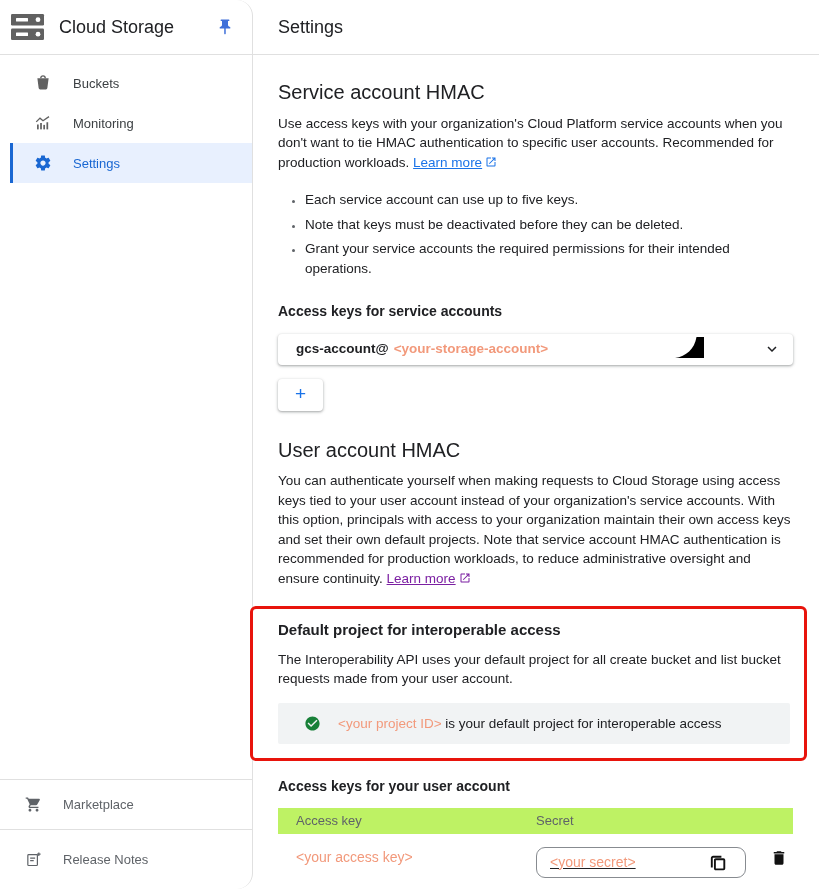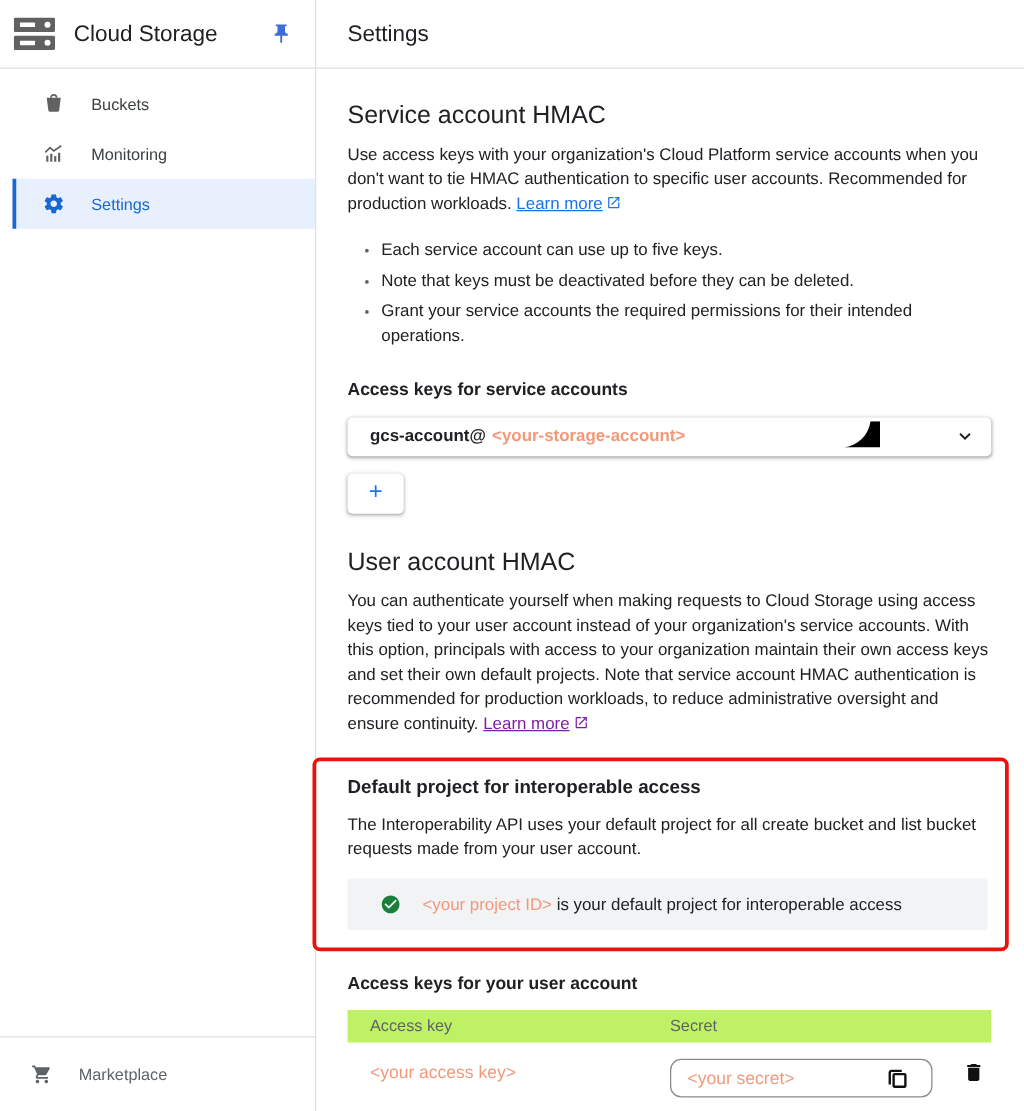--- a/index.html
+++ b/index.html
@@ -7,21 +7,21 @@
     --orange:#F2997B; --red:#E8140C; --green:#188038; --purple:#7B1FA2;
     --text:#202124; --text2:#5F6368; --border:#E0E0E0; --panel:#F1F3F4;
     --icon-gray:#616161;
   }
   *{box-sizing:border-box;}
   html,body{margin:0;padding:0;width:819px;height:889px;background:#fff;overflow:hidden;
     font-family:"Liberation Sans","DejaVu Sans",sans-serif;color:var(--text);}
   .app{display:flex;width:100%;height:100%;}
 
   
-  .sidebar{width:253px;min-width:253px;border-right:1px solid var(--border);display:flex;flex-direction:column;}
+  .sidebar{width:253px;min-width:253px;border-right:1px solid var(--border);display:flex;flex-direction:column;border-radius:16px;}
   .sidebar-header{height:55px;min-height:55px;border-bottom:1px solid var(--border);display:flex;align-items:center;padding:0 18px 0 11px;}
   .sidebar-title{font-size:18px;margin-left:14px;color:var(--text);}
   .pin{margin-left:auto;display:flex;align-items:center;cursor:pointer;}
   .nav{padding-top:8px;margin-left:10px;}
   .nav-item{height:40px;display:flex;align-items:center;padding-left:23px;font-size:13px;color:#3C4043;cursor:pointer;}
   .nav-item .nicon{width:20px;display:flex;justify-content:center;margin-right:20px;}
   .nav-item.selected{background:var(--selected-bg);border-left:3px solid var(--selected-blue);padding-left:20px;color:var(--selected-blue);font-weight:400;}
   .sidebar-spacer{flex:1;}
   .footer-item{height:50px;border-top:1px solid var(--border);color:var(--text2);text-align:right;}
   .footer-item:last-child{height:60px;}
@@ -61,21 +61,21 @@
   .red-box p{margin:0 0 14px;max-width:505px;}
   .status{background:var(--panel);border-radius:2px;display:flex;align-items:center;padding:11px 20px 11px 26px;}
   .status .stext{margin-left:17px;max-width:408px;line-height:19px;}
 
   .table{margin-top:2px;}
   .thead{display:flex;align-items:center;height:26px;background:#bef264;color:var(--text2);font-size:13px;padding-left:18px;}
   .thead .c1{width:240px;}
   .trow{display:flex;align-items:flex-start;padding:9px 0 18px 18px;border-bottom:1px solid var(--border);}
   .trow .c1{width:240px;font-size:14px;padding-top:5px;}
   .secret-field{width:210px;height:31px;border:1.5px solid #878B90;border-radius:9px;display:flex;align-items:center;
-    padding:0 19px 0 13px;margin-top:4px;font-size:14px;cursor:text;background:#fff;}
+    padding:0 19px 0 13px;margin-top:4px;font-size:14px;cursor:text;background:#fff;text-decoration:underline;}
   .secret-field .copy{margin-left:auto;display:flex;cursor:pointer;color:#111;}
   .trash{margin-left:24px;margin-top:6px;cursor:pointer;display:flex;}
 </style>
 </head>
 <body>
 
 <div class="app">
 
   <aside class="sidebar">
     <div class="sidebar-header">
@@ -131,20 +131,30 @@
 
     <div class="sidebar-spacer"></div>
 
     <div class="nav-item footer-item">
       <span class="nicon">
         <svg width="17" height="17" viewBox="0 0 24 24" fill="#5F6368">
           <path d="M7 18c-1.1 0-1.99.9-1.99 2S5.9 22 7 22s2-.9 2-2-.9-2-2-2zM1 2v2h2l3.6 7.59-1.35 2.45c-.16.28-.25.61-.25.96 0 1.1.9 2 2 2h12v-2H7.42c-.14 0-.25-.11-.25-.25l.03-.12.9-1.63h7.45c.75 0 1.41-.41 1.75-1.03l3.58-6.49c.08-.14.12-.31.12-.49 0-.55-.45-1-1-1H5.21l-.94-2H1zm16 16c-1.1 0-1.99.9-1.99 2s.89 2 1.99 2 2-.9 2-2-.9-2-2-2z"></path>
         </svg>
       </span>
       <span>Marketplace</span>
+    </div>
+    <div class="nav-item footer-item">
+      <span class="nicon">
+        <svg width="17" height="17" viewBox="0 0 24 24" fill="none" stroke="#5F6368" stroke-width="1.7">
+          <rect x="4" y="5" width="13.5" height="15.5" rx="1.2"></rect>
+          <path d="M7.3 10h7M7.3 13.5h5"></path>
+          <path d="M19.5 2v5M17 4.5h5"></path>
+        </svg>
+      </span>
+      <span>Release Notes</span>
     </div>
   </aside>
 
   <main>
     <header class="page-header">
       <h1>Settings</h1>
     </header>
 
     <div class="content">
 

